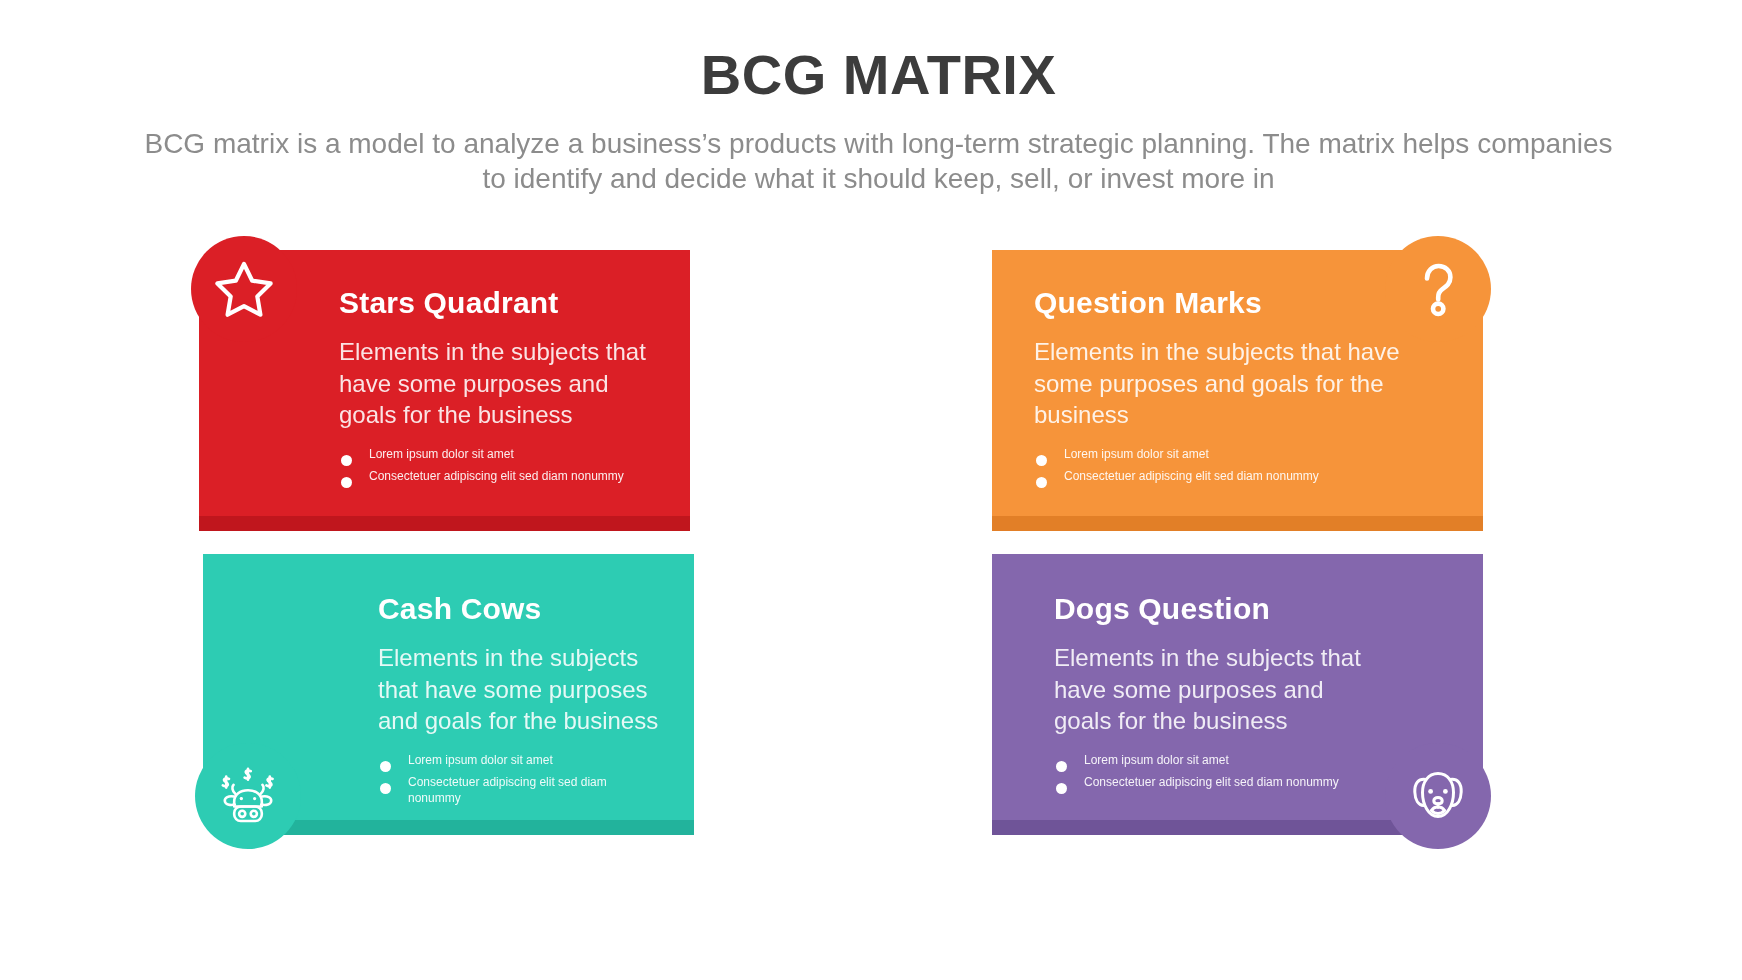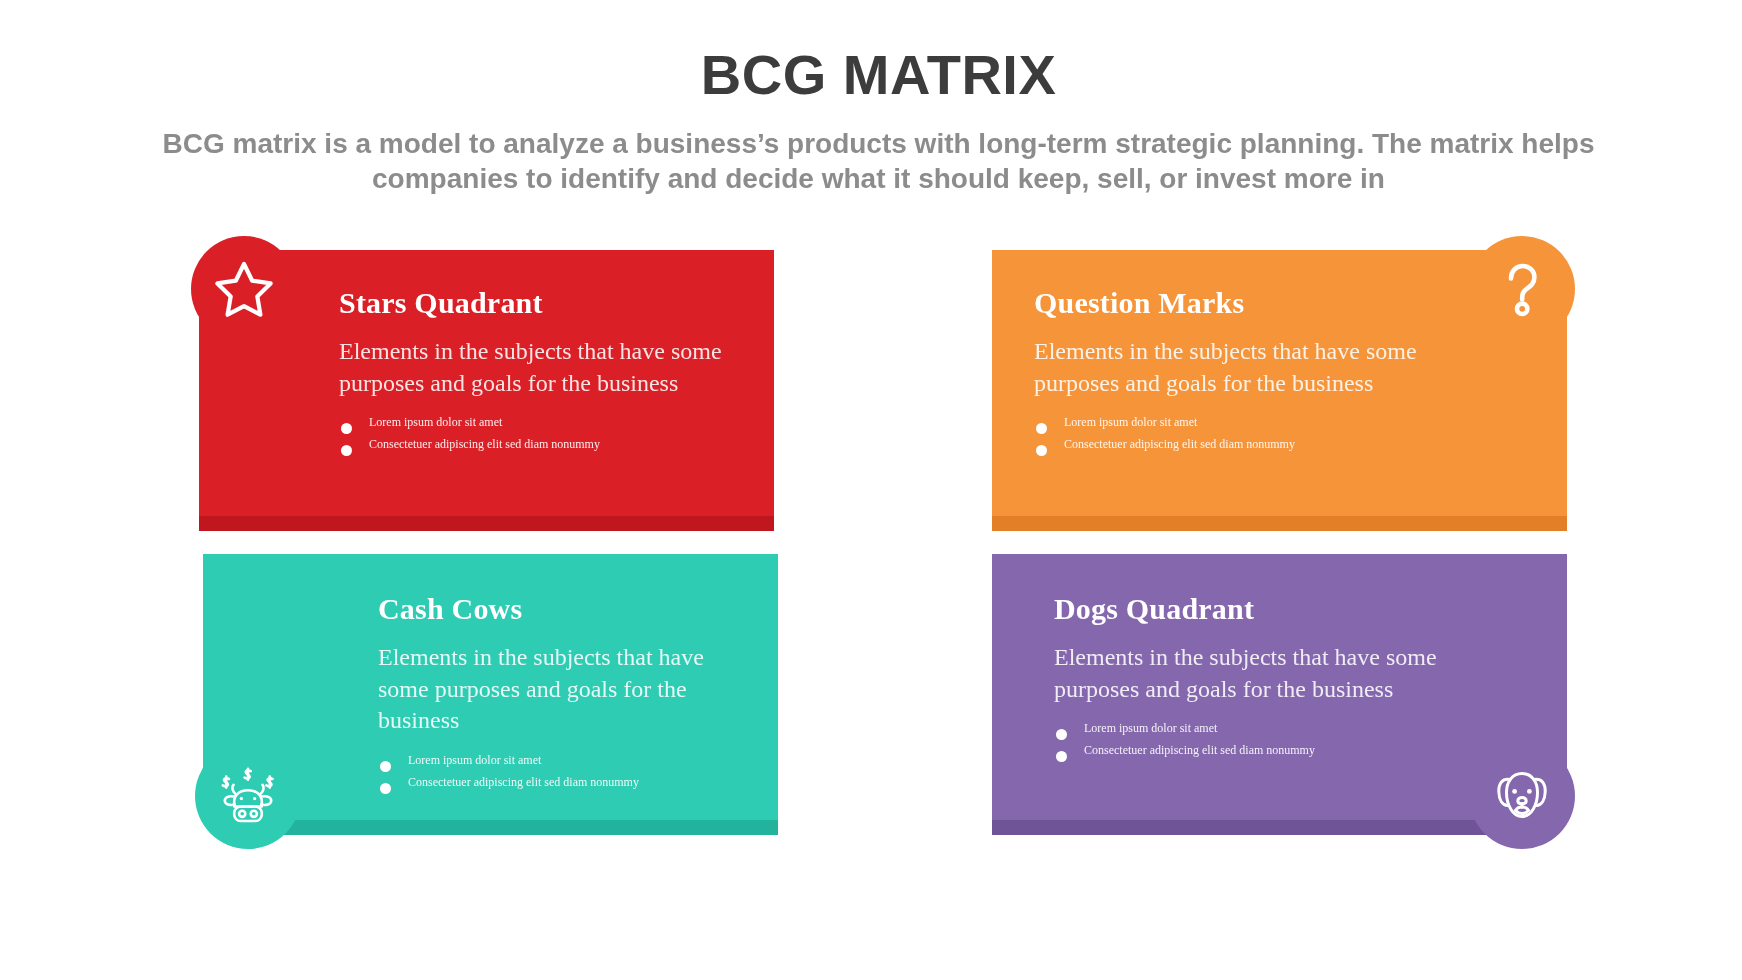--- a/index.html
+++ b/index.html
@@ -31,40 +31,39 @@
     font-size: 56px;
     font-weight: 700;
     letter-spacing: 0.5px;
     color: #3c3c3c;
     line-height: 1.1;
   }
   .subtitle {
     margin: 20px auto 0;
     width: 1480px;
     font-size: 28px;
-    font-weight: 700;
+    font-weight: 400;
     line-height: 1.28;
     color: #8c8c8c;
   }
 
   
   .matrix {
     position: absolute;
     top: 250px;
     left: 199px;
     width: 1368px;
     height: 585px;
   }
 
   .card {
     position: absolute;
-    width: 575px;
+    width: 491px;
     height: 281px;
     overflow: visible;
-    font-family: Liberation Serif, serif;
   }
   .card-body {
     position: absolute;
     inset: 0;
     overflow: hidden;
   }
   
   .card-plate {
     position: absolute;
     left: 0;
@@ -254,21 +253,21 @@
         </svg>
       </div>
     </div>
 
     <div class="card right bottom-right" id="card-dogs">
       <div class="card-body">
         <div class="card-plate" id="plate-dogs" style="background: rgb(111, 84, 152);"></div>
         <div class="card-face" id="face-dogs" style="background: rgb(132, 103, 173);"></div>
       </div>
       <div class="card-content">
-        <div class="card-title">Dogs Quadrant</div>
+        <div class="card-title">Dogs Question</div>
         <div class="card-desc">Elements in the subjects that have some purposes and goals for the business</div>
         <ul class="card-list">
           <li><span class="bullet"></span><span>Lorem ipsum dolor sit amet</span></li>
           <li><span class="bullet"></span><span>Consectetuer adipiscing elit sed diam nonummy</span></li>
         </ul>
       </div>
       <div class="icon-badge" id="badge-dog" style="background: rgb(132, 103, 173);">
         <svg width="64" height="64" viewBox="0 0 64 64" aria-hidden="true">
           <g fill="none" stroke="#ffffff" stroke-width="3" stroke-linecap="round" stroke-linejoin="round">
 

